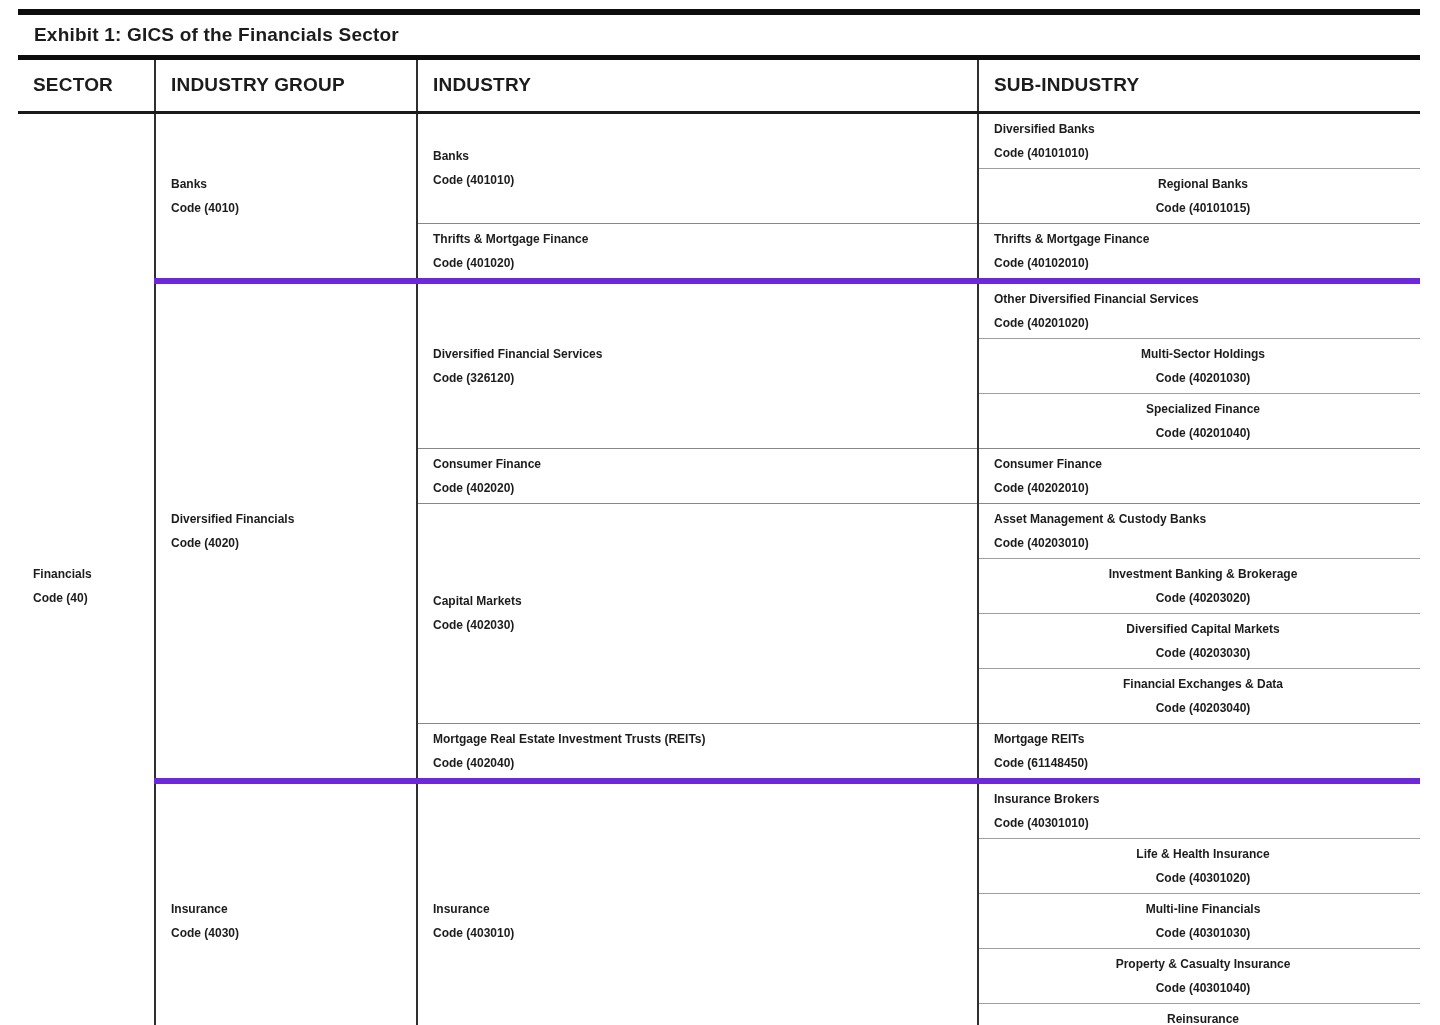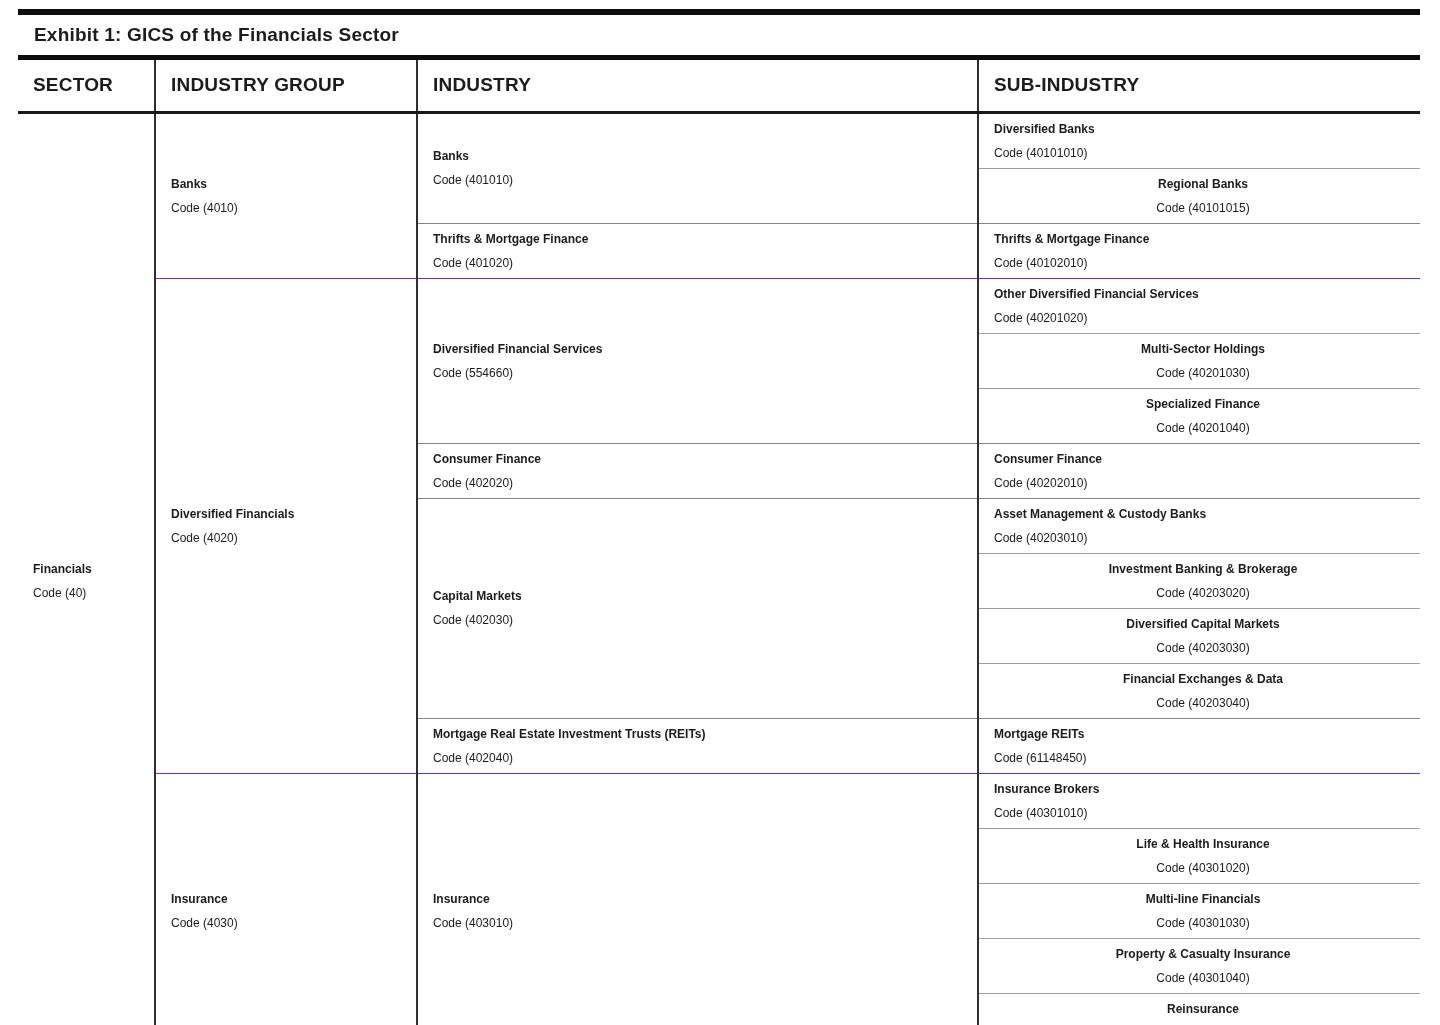--- a/index.html
+++ b/index.html
@@ -59,23 +59,23 @@
   table.gics td {
     vertical-align: middle;
     padding: 3px 8px 3px 15px;
     font-size: 12px;
     line-height: 24px;
   }
   table.gics tr { height: 52px; }
   .bl { border-left: 2px solid #2f2f2f; }
   .sep-sub { border-top: 1px solid #9e9e9e; text-align: center; }
   .sep-ind { border-top: 1px solid #878787; }
-  .sep-grp { border-top: 1px solid #6d28d9; }
+  .sep-grp { border-top: 6px solid #6d28d9; }
   .cell-name { font-weight: bold; }
-  .cell-code { font-weight: normal; }
+  .cell-code { font-weight: bold; }
 </style>
 </head>
 <body>
 
 <div class="page">
   <div class="exhibit">
 
     <div class="bar-thick"></div>
     <div class="exhibit-title">Exhibit 1: GICS of the Financials Sector</div>
     <div class="bar-medium"></div>
@@ -130,21 +130,21 @@
             <div class="cell-code">Code (40102010)</div>
           </td>
         </tr>
         <tr>
           <td class="bl sep-grp" rowspan="9">
             <div class="cell-name">Diversified Financials</div>
             <div class="cell-code">Code (4020)</div>
           </td>
           <td class="bl sep-grp" rowspan="3">
             <div class="cell-name">Diversified Financial Services</div>
-            <div class="cell-code">Code (554660)</div>
+            <div class="cell-code">Code (326120)</div>
           </td>
           <td class="bl sep-grp">
             <div class="cell-name">Other Diversified Financial Services</div>
             <div class="cell-code">Code (40201020)</div>
           </td>
         </tr>
         <tr>
           <td class="bl sep-sub">
             <div class="cell-name">Multi-Sector Holdings</div>
             <div class="cell-code">Code (40201030)</div>

